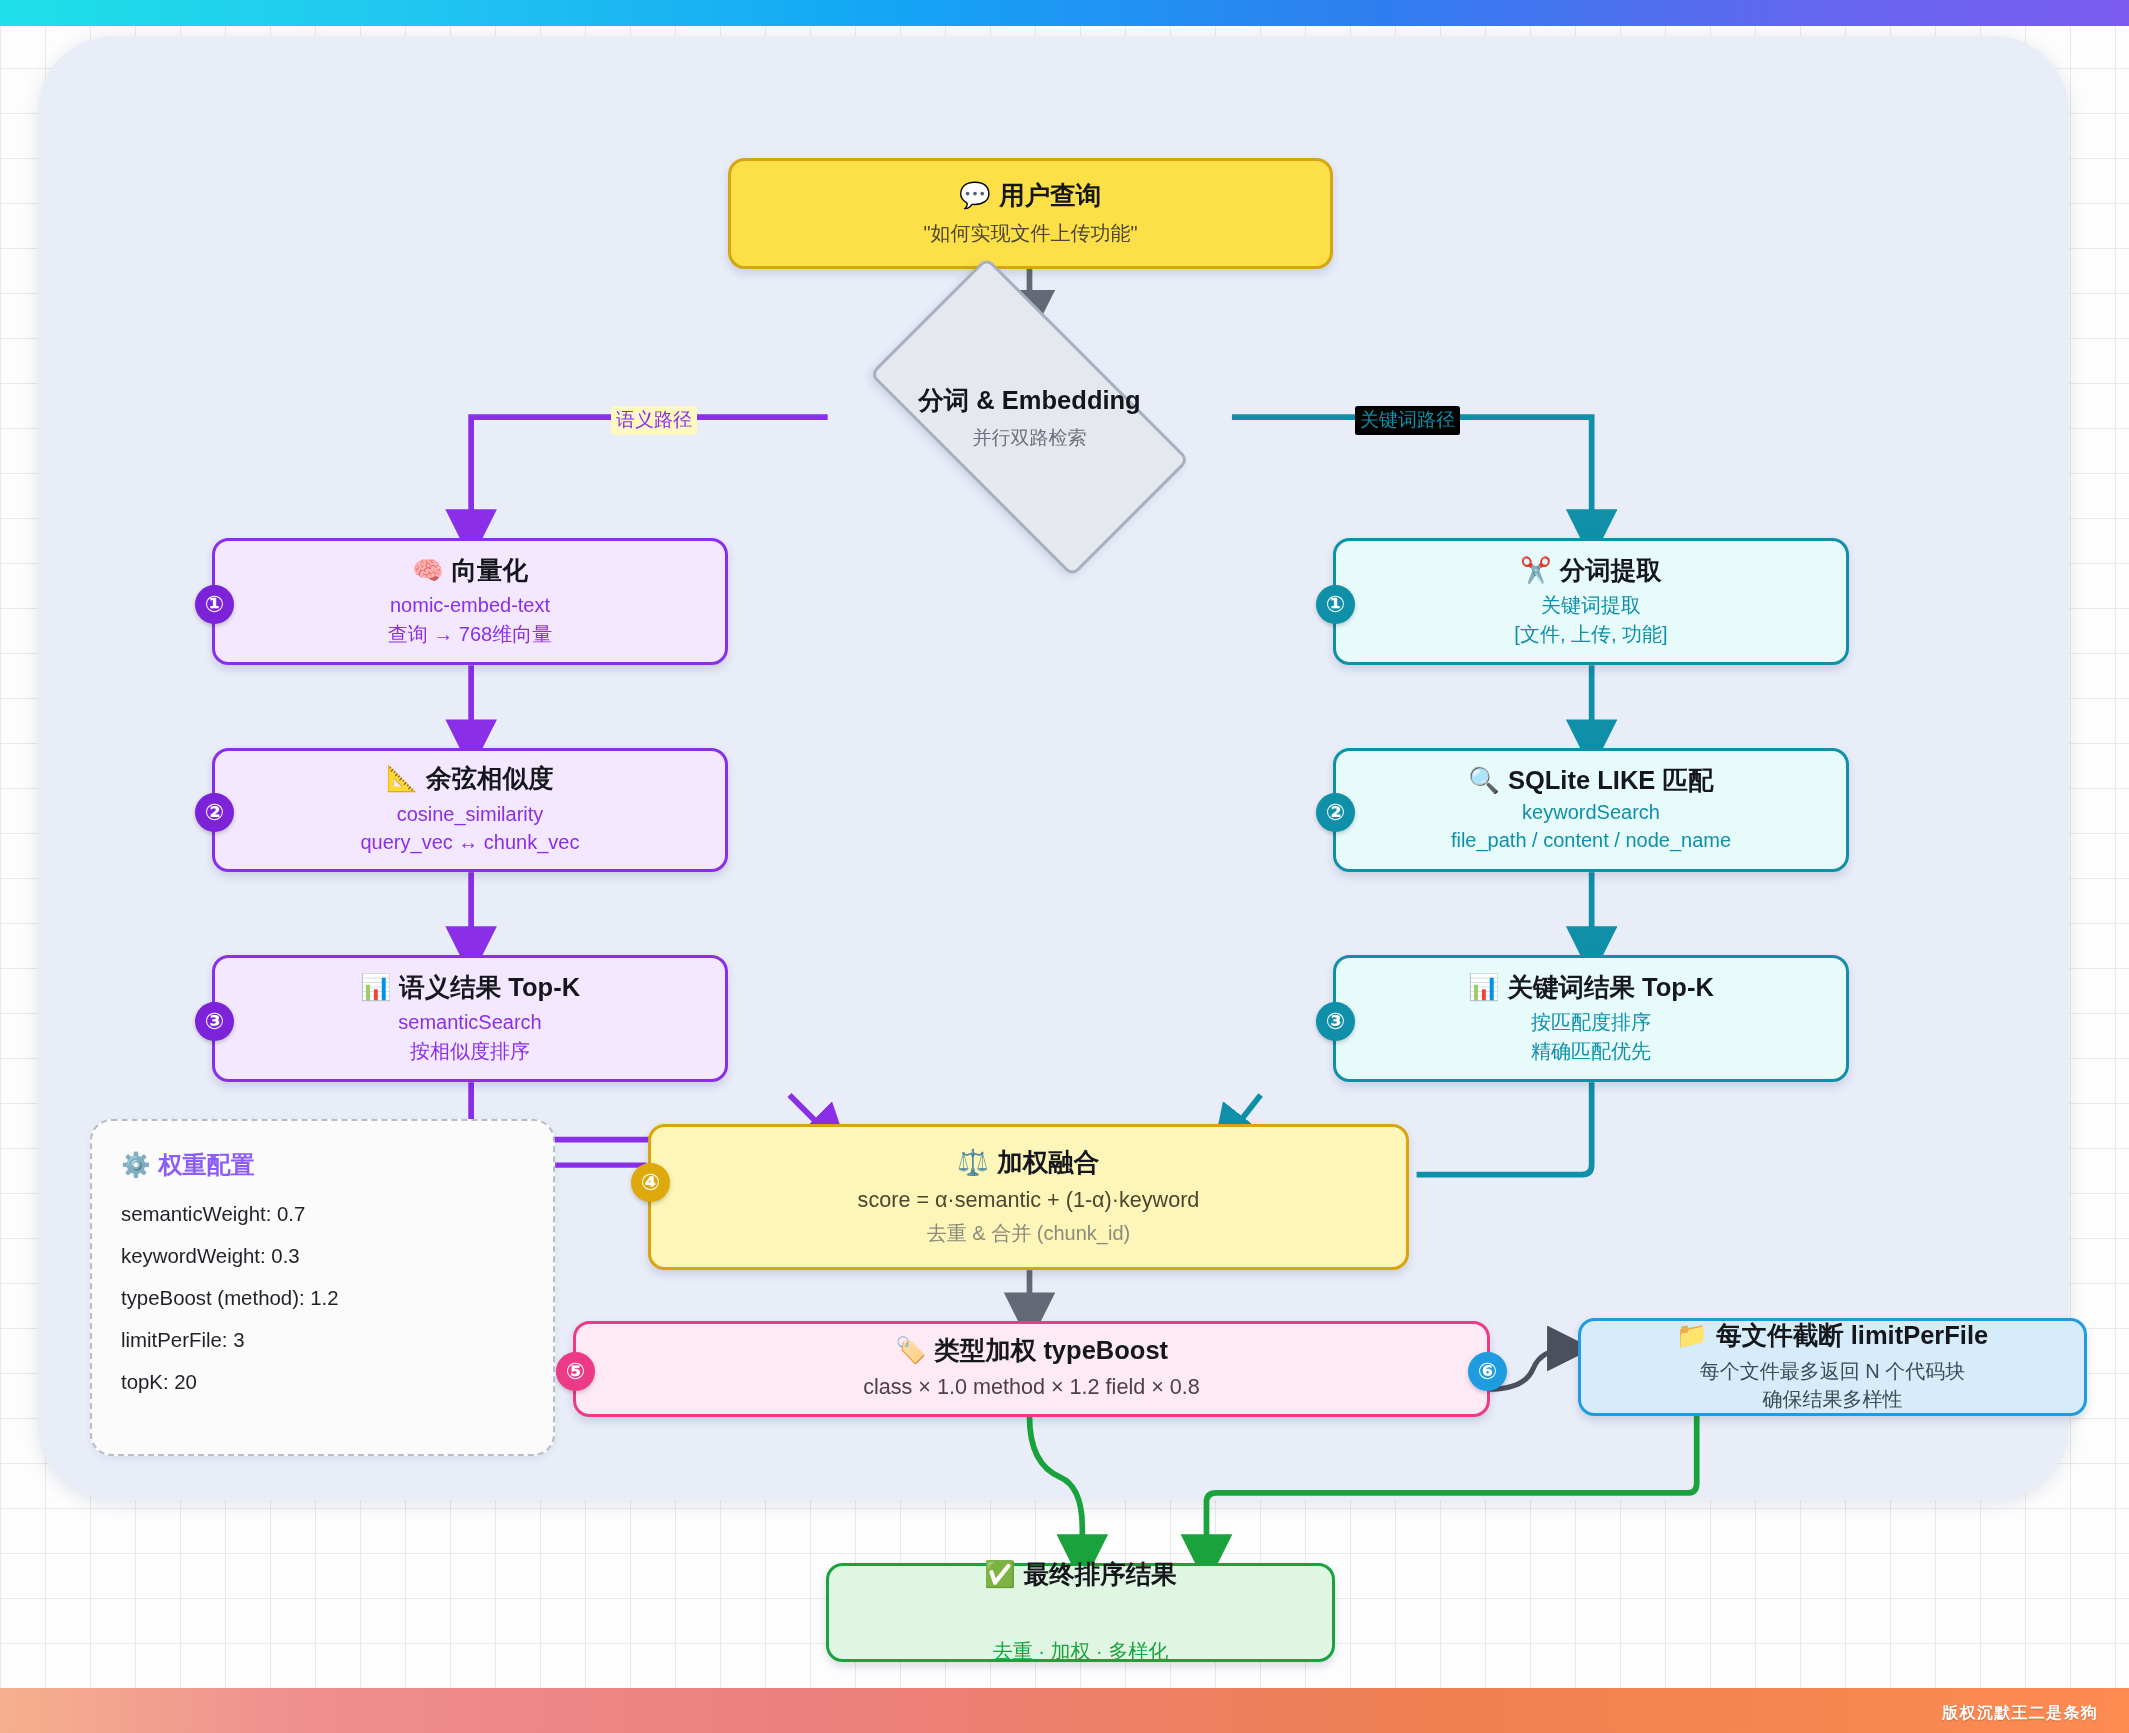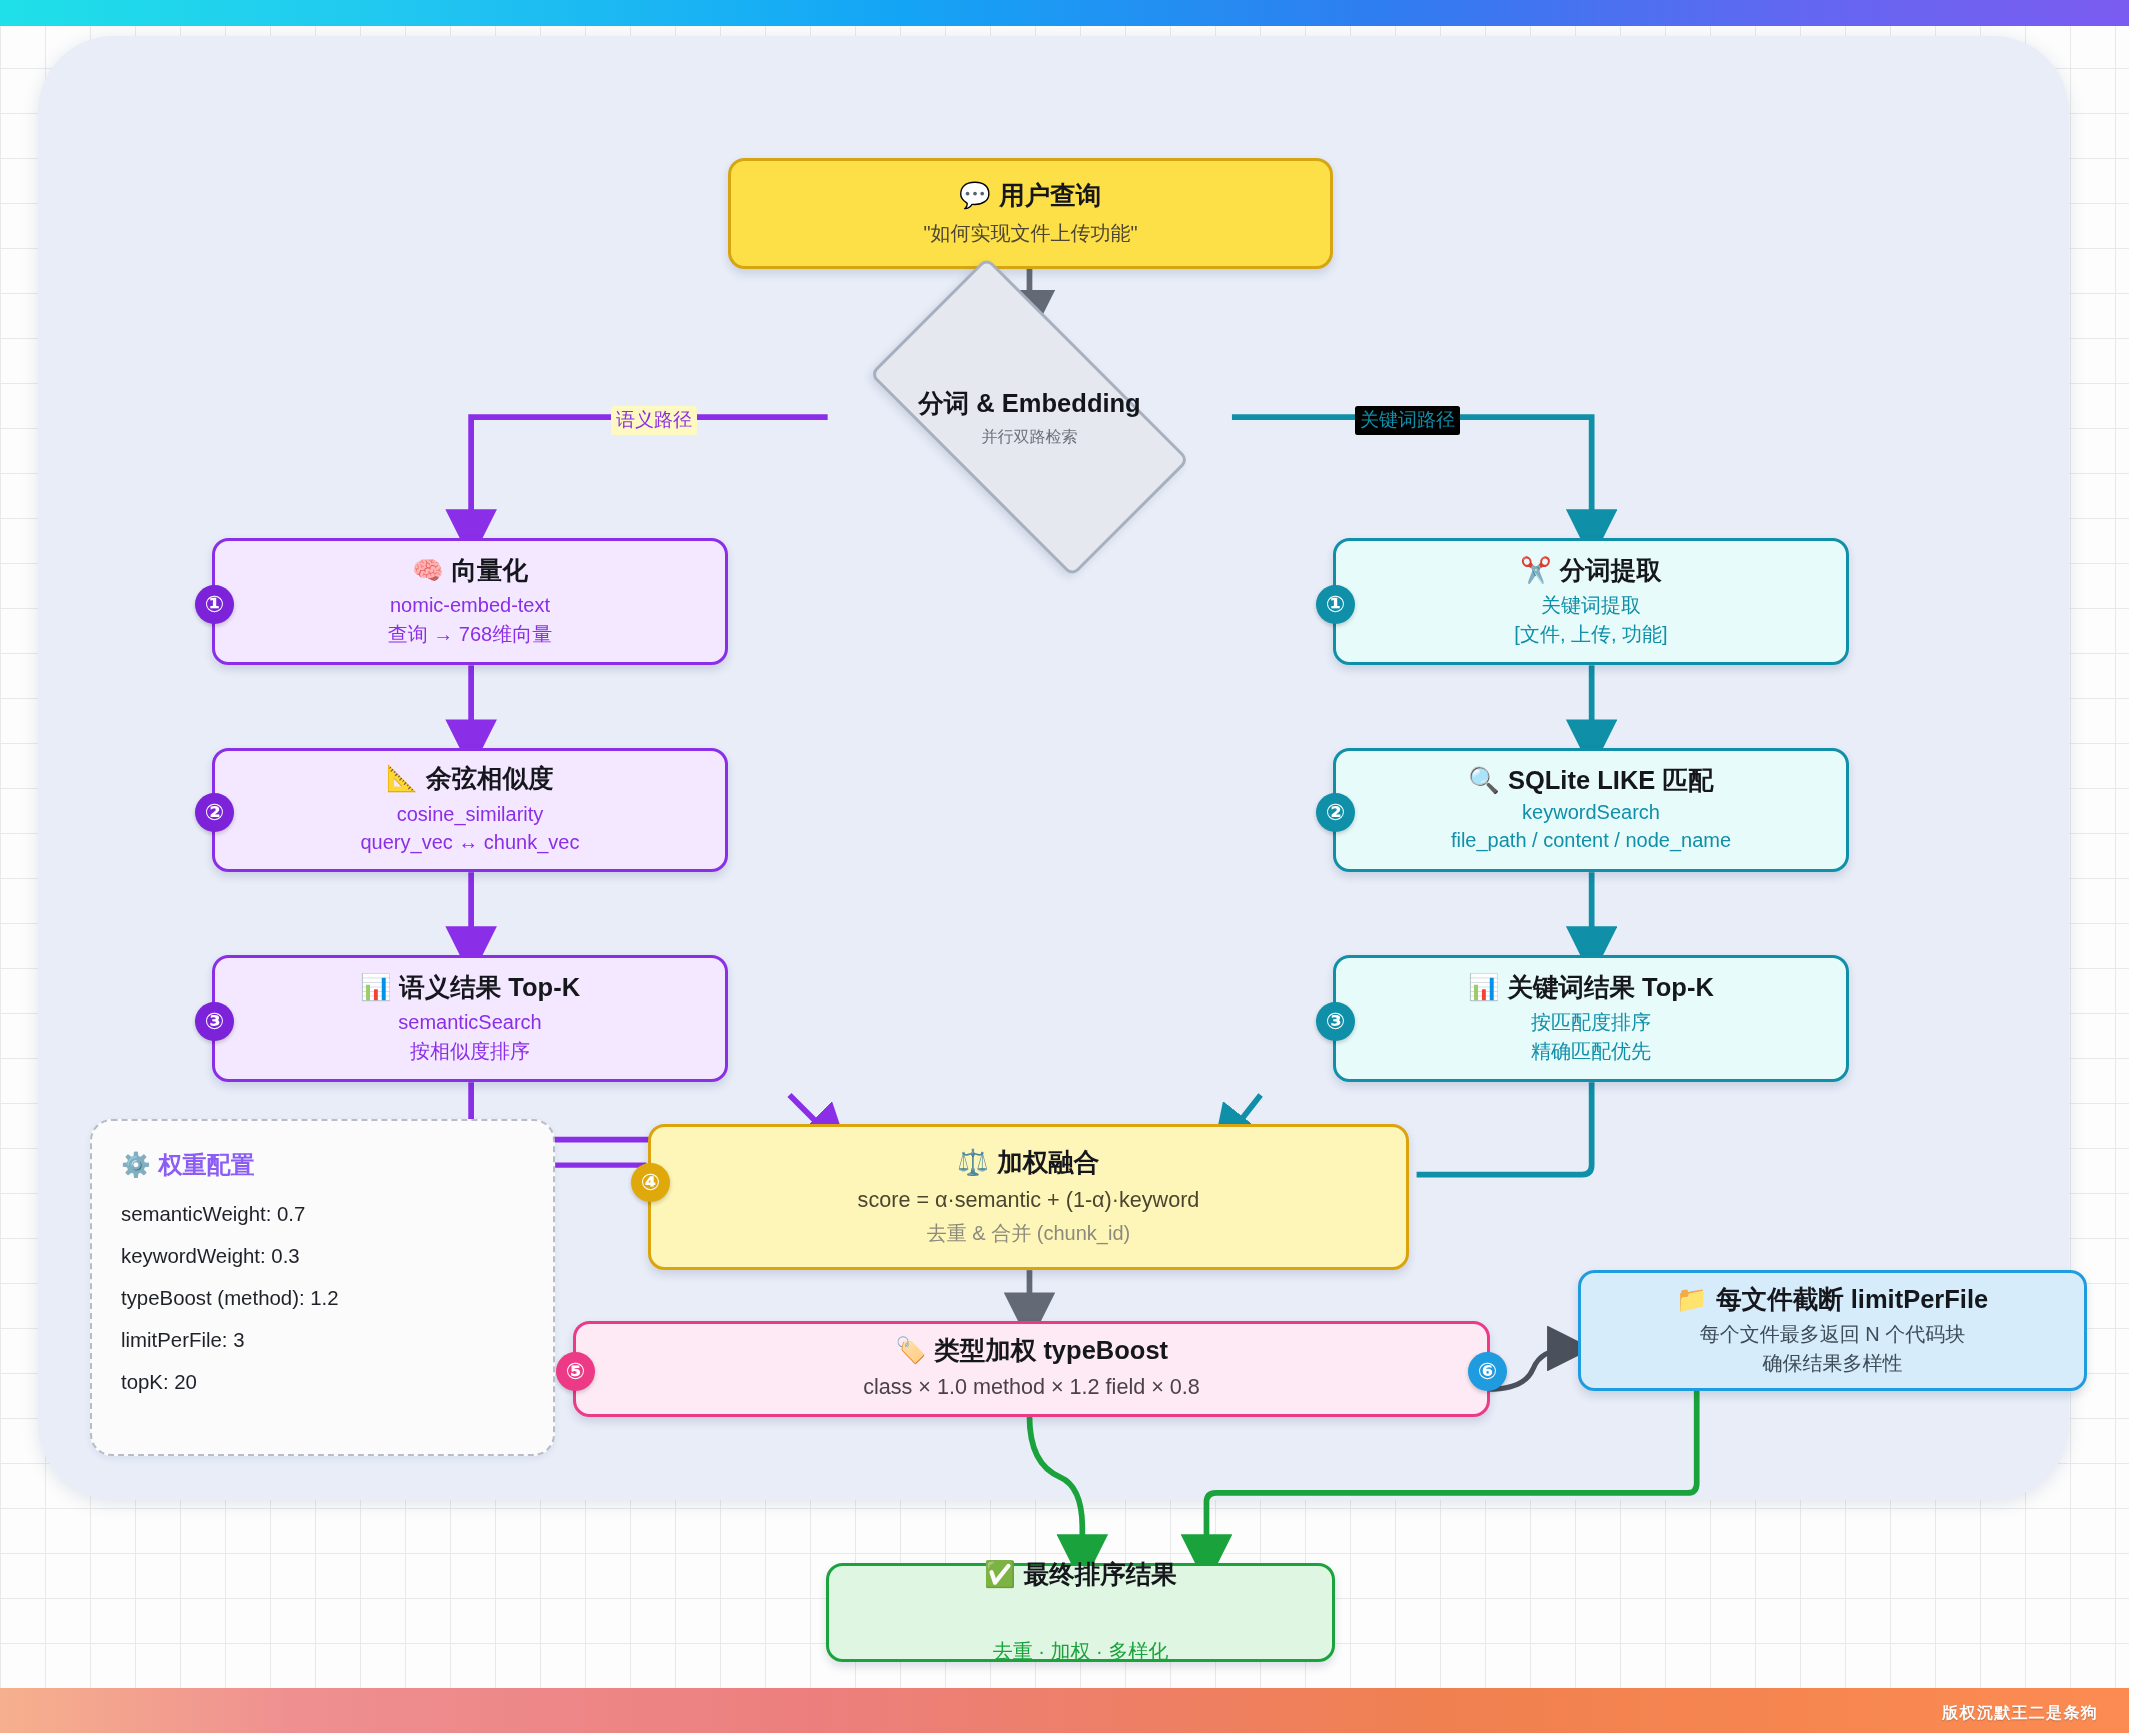--- a/index.html
+++ b/index.html
@@ -120,21 +120,21 @@
     transform: rotate(45deg);
     border-radius: 9px;
     box-shadow: 0 4.5px 9px rgba(40,55,95,0.13);
   }
   .diamond-text {
     position: absolute; inset: 0;
     display: flex; flex-direction: column; align-items: center; justify-content: center;
     text-align: center;
   }
   .diamond-text .d-title { font-size: 25.5px; font-weight: bold; color: #13151a; }
-  .diamond-text .d-sub { font-size: 16px; color: #6c707a; margin-top: 6.4px; }
+  .diamond-text .d-sub { font-size: 19px; color: #6c707a; margin-top: 6.4px; }
 
   
   #config-card {
     position: absolute;
     left: 90px; top: 1119px;
     width: 465px; height: 337px;
     background: #fbfbfb;
     border: 2.5px dashed #b7bcc7;
     border-radius: 21.6px;
     padding: 28px 29px;
@@ -334,21 +334,21 @@
 
   <div class="node boost" style="left:573px; top:1321px; width:917px; height:96px;">
     <div class="badge k" style="left:-20px; top:28px;">⑤</div>
     <div class="badge b" style="right:-20px; top:28px;">⑥</div>
     <div class="n-title">
       <span class="emoji">🏷️</span><span>类型加权 typeBoost</span>
     </div>
     <div class="n-sub" style="margin-top:5.1px; font-size:21.6px;">class × 1.0   method × 1.2   field × 0.8</div>
   </div>
 
-  <div class="node limit" style="left:1578px; top:1270px; width:509px; height:121px;">
+  <div class="node limit" style="left:1578px; top:1318px; width:509px; height:98px;">
     <div class="n-title">
       <span class="emoji">📁</span><span>每文件截断 limitPerFile</span>
     </div>
     <div class="n-sub" style="margin-top:5.1px;">每个文件最多返回 N 个代码块</div>
     <div class="n-sub">确保结果多样性</div>
   </div>
 
   <div class="node final" style="left:826px; top:1563px; width:509px; height:99px;">
     <div class="n-title">
       <span class="emoji">✅</span><span>最终排序结果</span>

